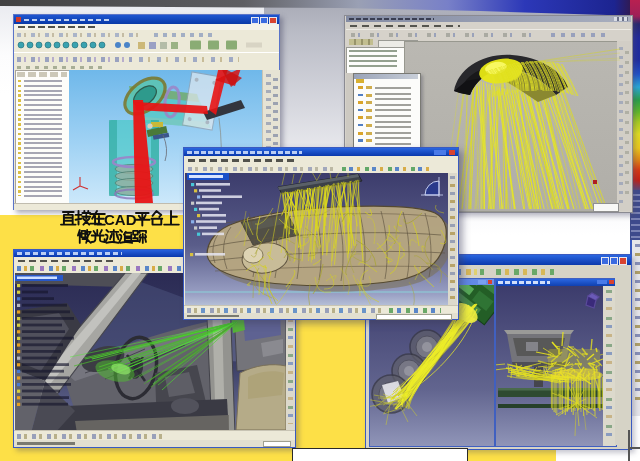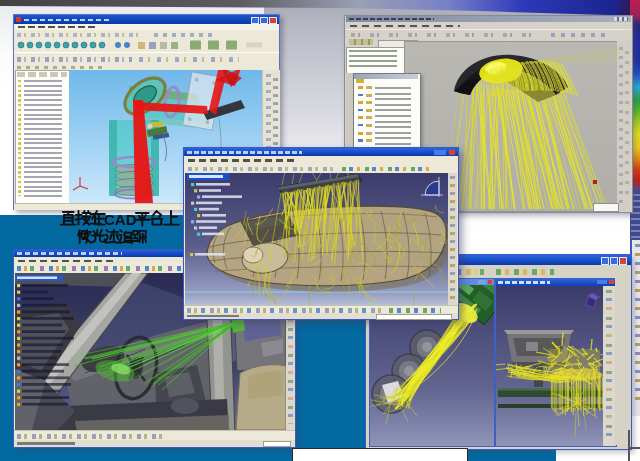--- a/index.html
+++ b/index.html
@@ -1,19 +1,19 @@
 <!DOCTYPE html>
 <html><head><meta charset="utf-8">
 <style>
 html,body{margin:0;padding:0;width:640px;height:461px;overflow:hidden;background:#fff;
 font-family:"Liberation Sans",sans-serif;}
 .abs{position:absolute;}
 </style></head>
 <body>
-<div class="abs" style="left:0;top:0;width:556px;height:461px;background:#0369a1;">
+<div class="abs" style="left:0;top:0;width:556px;height:461px;background:#fde047;">
 <div class="abs" style="left:264px;top:5px;width:376px;height:250px;background:linear-gradient(180deg,#aaacb8 0px,#babcc6 28px,#d6d7de 100px,#f2f2f5 170px,#ffffff 230px);"></div>
     <div class="abs" style="left:0px;top:5px;width:264px;height:210px;background:linear-gradient(180deg,#eaebf0 0px,#fcfcfd 50px,#ffffff 90px);"></div>
     <svg class="abs" style="left:0;top:0;" width="640" height="17">
 <defs>
         <linearGradient id="tb" x1="0" y1="0" x2="1" y2="0">
 <stop offset="0" stop-color="#424242"></stop>
           <stop offset="0.38" stop-color="#5e5e62"></stop>
 <stop offset="0.56" stop-color="#9aa0b4"></stop>
           <stop offset="0.70" stop-color="#7880c8"></stop>
 <stop offset="0.82" stop-color="#2c38b8"></stop>

